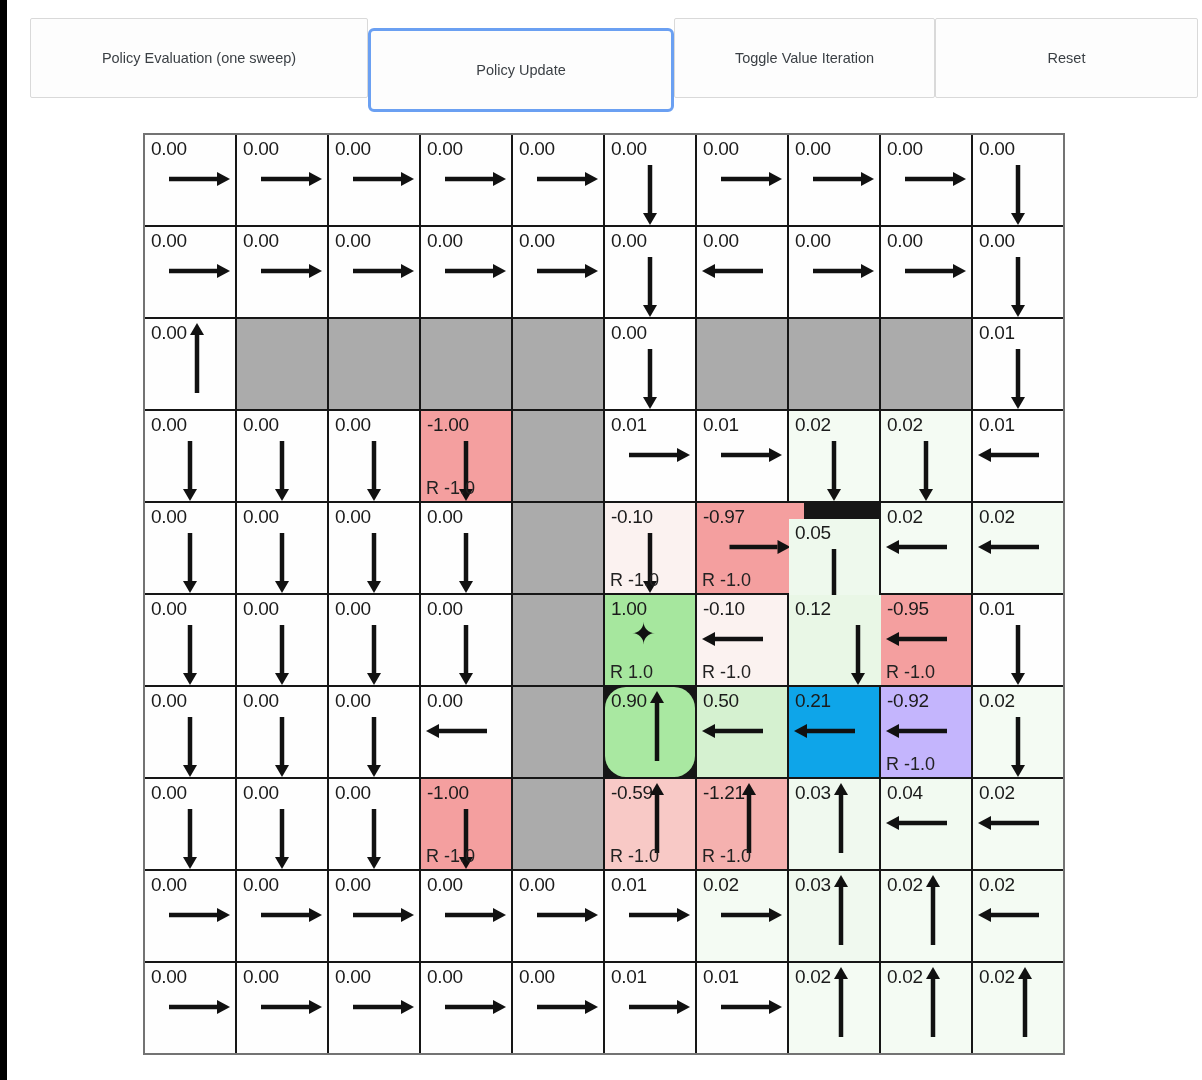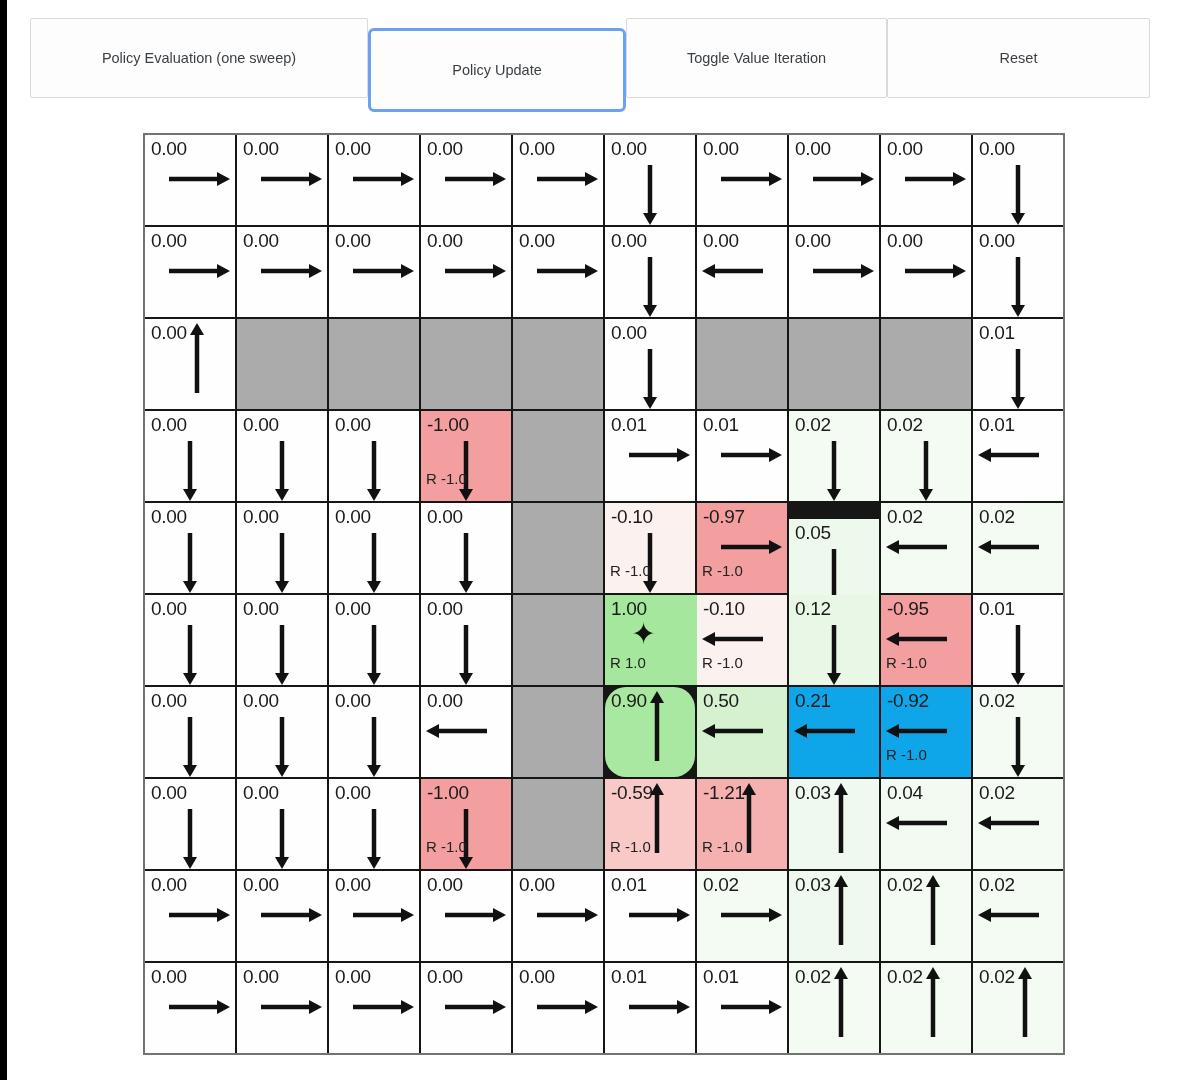--- a/index.html
+++ b/index.html
@@ -8,33 +8,33 @@
     font-family:"Liberation Sans",sans-serif;overflow:hidden;
   }
   .edge-left{position:absolute;left:0;top:0;width:7px;height:1080px;background:#000;}
   .toolbar{position:absolute;top:16px;left:30px;display:flex;align-items:center;height:84px;}
   .tbtn{
     height:80px;background:#fdfdfd;border:1px solid #d9d9d9;border-radius:2px;
     font-size:14.5px;color:#3a3f44;display:flex;align-items:center;justify-content:center;
     cursor:pointer;font-family:"Liberation Sans",sans-serif;padding:0;
   }
   .tbtn:nth-child(1){width:338px;}
-  .tbtn:nth-child(2){width:258px;margin-top:24px;}
+  .tbtn:nth-child(2){width:306px;margin-top:24px;}
   .tbtn:nth-child(3){width:261px;}
   .tbtn:nth-child(4){width:263px;}
   .tbtn.active{border-width:3px;border-style:solid;border-radius:6px;height:84px;}
   .gridworld{
     position:absolute;left:143px;top:133px;
     display:grid;grid-template-columns:repeat(10,90px);grid-template-rows:repeat(10,90px);
     gap:2px;background:#161616;border:2px solid #737373;
   }
   .cell{position:relative;width:90px;height:90px;background:#fefefe;}
   .cell.wall{background:#ababab;}
   .val{position:absolute;top:3px;left:6px;font-size:19px;color:#1b1b1b;letter-spacing:-0.3px;}
-  .rlab{position:absolute;bottom:14px;left:5px;font-size:15px;color:#222;text-align:center;}
+  .rlab{position:absolute;bottom:2px;left:5px;font-size:18px;color:#222;text-align:center;}
   .arrow{position:absolute;left:0;top:0;width:100%;height:100%;pointer-events:none;}
   .star{position:absolute;top:24px;left:26px;font-size:30px;line-height:30px;color:#111;pointer-events:none;}
 </style>
 </head>
 <body>
 
 <div class="edge-left"></div>
 
 <div class="toolbar">
   <button class="tbtn">Policy Evaluation (one sweep)</button>
@@ -307,21 +307,21 @@
     </div>
     <div class="cell wall" style="background: rgb(171, 171, 171);"></div>
     <div class="cell" style="background: rgb(251, 242, 240);">
       <div class="val">-0.10</div>
       <svg viewBox="0 0 90 90" class="arrow">
         <line x1="45" y1="30" x2="45" y2="78" stroke="#111" stroke-width="4.5"></line>
         <polygon points="38,78 45,90 52,78" fill="#111"></polygon>
       </svg>
       <div class="rlab">R -1.0</div>
     </div>
-    <div class="cell" style="background: rgb(244, 159, 159);">
+    <div class="cell" style="background: rgb(244, 159, 159); padding-left: 17px;">
       <div class="val">-0.97</div>
       <svg viewBox="0 0 90 90" class="arrow">
         <line x1="24" y1="44" x2="72" y2="44" stroke="#111" stroke-width="4.5"></line>
         <polygon points="72,37 85,44 72,51" fill="#111"></polygon>
       </svg>
       <div class="rlab">R -1.0</div>
     </div>
     <div class="cell" style="background: rgb(238, 249, 237); margin-top: 16px;">
       <div class="val">0.05</div>
       <svg viewBox="0 0 90 90" class="arrow">
@@ -365,34 +365,34 @@
       </svg>
     </div>
     <div class="cell">
       <div class="val">0.00</div>
       <svg viewBox="0 0 90 90" class="arrow">
         <line x1="45" y1="30" x2="45" y2="78" stroke="#111" stroke-width="4.5"></line>
         <polygon points="38,78 45,90 52,78" fill="#111"></polygon>
       </svg>
     </div>
     <div class="cell wall" style="background: rgb(171, 171, 171);"></div>
-    <div class="cell" style="background: rgb(166, 231, 158); padding-left: 48px;">
+    <div class="cell" style="background: rgb(166, 231, 158);">
       <div class="val">1.00</div>
       <div class="star">✦</div>
       <div class="rlab">R 1.0</div>
     </div>
     <div class="cell" style="background: rgb(251, 242, 240);">
       <div class="val">-0.10</div>
       <svg viewBox="0 0 90 90" class="arrow">
         <line x1="66" y1="44" x2="18" y2="44" stroke="#111" stroke-width="4.5"></line>
         <polygon points="18,37 5,44 18,51" fill="#111"></polygon>
       </svg>
       <div class="rlab">R -1.0</div>
     </div>
-    <div class="cell" style="background: rgb(233, 247, 230);">
+    <div class="cell" style="background: rgb(233, 247, 230); padding-left: 48px;">
       <div class="val">0.12</div>
       <svg viewBox="0 0 90 90" class="arrow">
         <line x1="45" y1="30" x2="45" y2="78" stroke="#111" stroke-width="4.5"></line>
         <polygon points="38,78 45,90 52,78" fill="#111"></polygon>
       </svg>
     </div>
     <div class="cell" style="background: rgb(244, 159, 159);">
       <div class="val">-0.95</div>
       <svg viewBox="0 0 90 90" class="arrow">
         <line x1="66" y1="44" x2="18" y2="44" stroke="#111" stroke-width="4.5"></line>
@@ -450,21 +450,21 @@
         <polygon points="18,37 5,44 18,51" fill="#111"></polygon>
       </svg>
     </div>
     <div class="cell" style="background: #0ea5e9;">
       <div class="val">0.21</div>
       <svg viewBox="0 0 90 90" class="arrow">
         <line x1="66" y1="44" x2="18" y2="44" stroke="#111" stroke-width="4.5"></line>
         <polygon points="18,37 5,44 18,51" fill="#111"></polygon>
       </svg>
     </div>
-    <div class="cell" style="background: #0ea5e9;">
+    <div class="cell" style="background: #c4b5fd;">
       <div class="val">-0.92</div>
       <svg viewBox="0 0 90 90" class="arrow">
         <line x1="66" y1="44" x2="18" y2="44" stroke="#111" stroke-width="4.5"></line>
         <polygon points="18,37 5,44 18,51" fill="#111"></polygon>
       </svg>
       <div class="rlab">R -1.0</div>
     </div>
     <div class="cell" style="background: rgb(244, 251, 243);">
       <div class="val">0.02</div>
       <svg viewBox="0 0 90 90" class="arrow">

